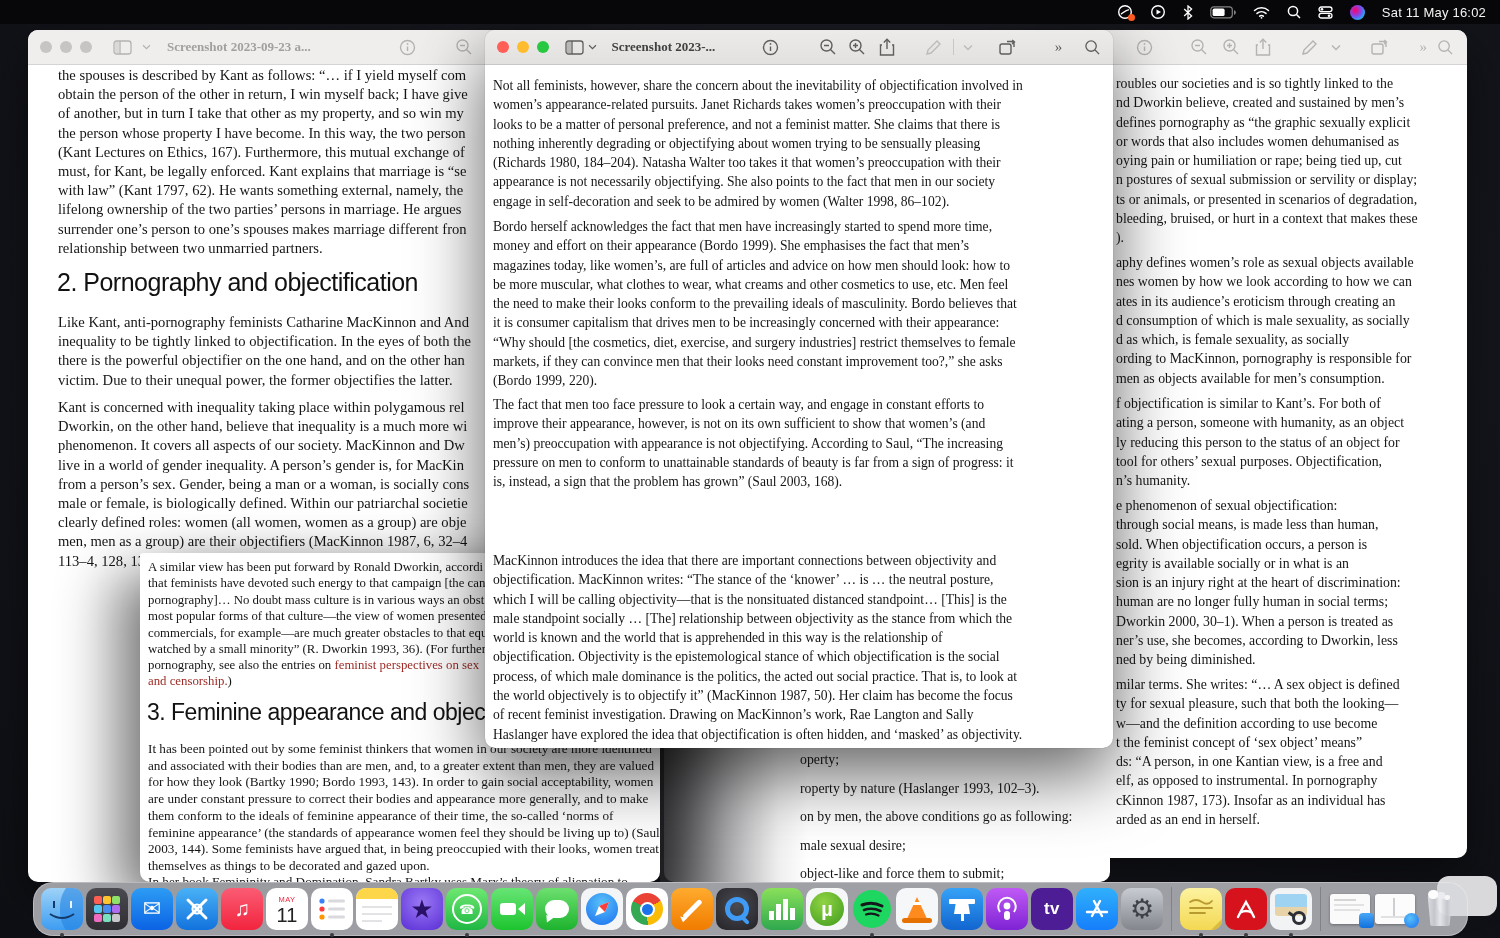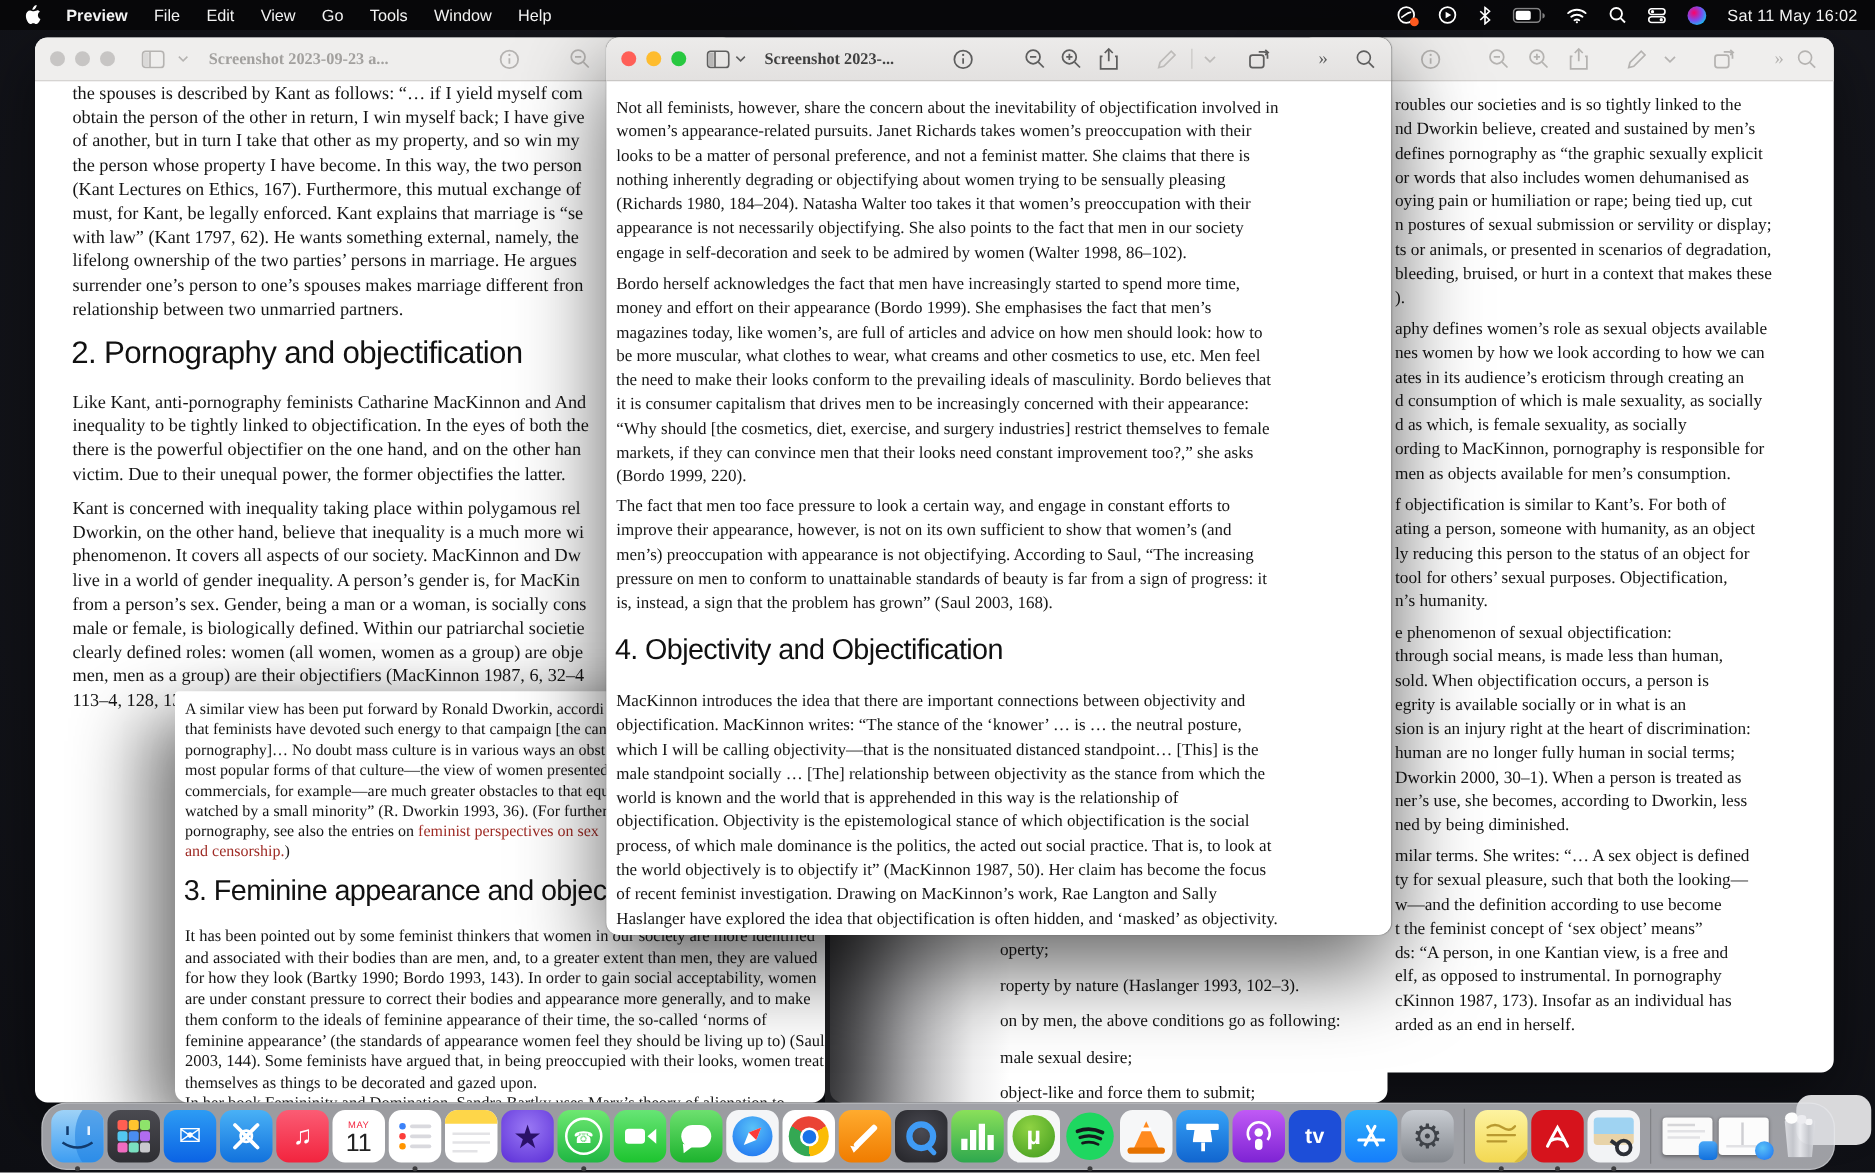--- a/index.html
+++ b/index.html
@@ -366,49 +366,33 @@
 the need to make their looks conform to the prevailing ideals of masculinity. Bordo believes that
 it is consumer capitalism that drives men to be increasingly concerned with their appearance:
 “Why should [the cosmetics, diet, exercise, and surgery industries] restrict themselves to female
 markets, if they can convince men that their looks need constant improvement too?,” she asks
 (Bordo 1999, 220).</div>
   <div class="serif lines abs" style="left:8px;top:365px;font-size:13.6px;line-height:19.3px;">The fact that men too face pressure to look a certain way, and engage in constant efforts to
 improve their appearance, however, is not on its own sufficient to show that women’s (and
 men’s) preoccupation with appearance is not objectifying. According to Saul, “The increasing
 pressure on men to conform to unattainable standards of beauty is far from a sign of progress: it
 is, instead, a sign that the problem has grown” (Saul 2003, 168).</div>
-  <div class="h-sans abs" style="left:7px;top:476px;font-size:23px;">4. Objectivity and Objectification</div>
   <div class="serif lines abs" style="left:8px;top:521px;font-size:13.6px;line-height:19.3px;font-family:Liberation Serif, serif;">MacKinnon introduces the idea that there are important connections between objectivity and
 objectification. MacKinnon writes: “The stance of the ‘knower’ … is … the neutral posture,
 which I will be calling objectivity—that is the nonsituated distanced standpoint… [This] is the
 male standpoint socially … [The] relationship between objectivity as the stance from which the
 world is known and the world that is apprehended in this way is the relationship of
 objectification. Objectivity is the epistemological stance of which objectification is the social
 process, of which male dominance is the politics, the acted out social practice. That is, to look at
 the world objectively is to objectify it” (MacKinnon 1987, 50). Her claim has become the focus
 of recent feminist investigation. Drawing on MacKinnon’s work, Rae Langton and Sally
 Haslanger have explored the idea that objectification is often hidden, and ‘masked’ as objectivity.</div>
 </div>
 
 <div class="menubar">
-  <div class="mb-left">
-    <span style="display:flex;">
-        <svg width="13" height="16" viewBox="0 0 13 16">
-          <path fill="#fff" d="M8.3 2.6C9 1.8 9.5.7 9.3 0 8.4.1 7.4.7 6.8 1.5 6.2 2.2 5.8 3.3 6 4c1 0 1.7-.6 2.3-1.4zM9.6 4.3c-1.3 0-2.3.7-2.9.7-.6 0-1.5-.7-2.6-.7C2.4 4.3.7 5.8.7 8.6c0 1.7.6 3.5 1.4 4.7.7 1 1.3 1.8 2.2 1.8.9 0 1.2-.6 2.4-.6 1.1 0 1.4.6 2.4.6s1.6-.9 2.2-1.8c.7-1 1-2 1-2.1 0 0-2-.8-2-3 0-1.9 1.5-2.8 1.6-2.8-.9-1.3-2.2-1.4-2.3-1.1z"></path>
-        </svg>
-      </span>
-    <span class="mb-item mb-app">Preview</span>
-    <span class="mb-item">File</span>
-    <span class="mb-item">Edit</span>
-    <span class="mb-item">View</span>
-    <span class="mb-item">Go</span>
-    <span class="mb-item">Tools</span>
-    <span class="mb-item">Window</span>
-    <span class="mb-item">Help</span>
-  </div>
   <div class="mb-right">
     <span style="position:relative;display:flex;">
         <svg width="16" height="16" viewBox="0 0 16 16" fill="none" stroke="#fff" stroke-width="1.4">
           <circle cx="8" cy="8" r="6.3"></circle>
           <path d="M4 10c2-1 6-5 8-4"></path>
         </svg>
         <span style="position:absolute;right:-2px;bottom:-1px;width:7px;height:7px;border-radius:50%;background:#ff5a1f;"></span>
       </span>
     <span style="display:flex;">
         <svg width="16" height="16" viewBox="0 0 16 16" fill="none" stroke="#fff" stroke-width="1.4">
@@ -619,21 +603,21 @@
   <div class="dslot">
       <div class="di" style="background:linear-gradient(#c05af5,#7e23d4);">
         <svg width="30" height="30" viewBox="0 0 30 30" fill="none" stroke="#fff">
           <circle cx="15" cy="12" r="3.4" fill="#fff" stroke="none"></circle>
           <path d="M8 18a8.8 8.8 0 1 1 14 0" stroke-width="2"></path>
           <rect x="12" y="17" width="6" height="9" rx="3" fill="#fff" stroke="none"></rect>
         </svg>
       </div>
     </div>
   <div class="dslot">
-      <div class="di" style="background:#1d4ed8;">
+      <div class="di" style="background:#4c1d95;">
         <span style="color:#fff;font-size:17px;font-weight:700;letter-spacing:.5px;">tv</span>
       </div>
     </div>
   <div class="dslot">
       <div class="di" style="background:linear-gradient(#30b0fb,#157efb);">
         <svg width="26" height="26" viewBox="0 0 26 26" fill="none" stroke="#fff" stroke-width="2.4" stroke-linecap="round">
           <path d="M8 20 16 5M18 20 10 5"></path>
           <path d="M3 16h20"></path>
         </svg>
       </div>

